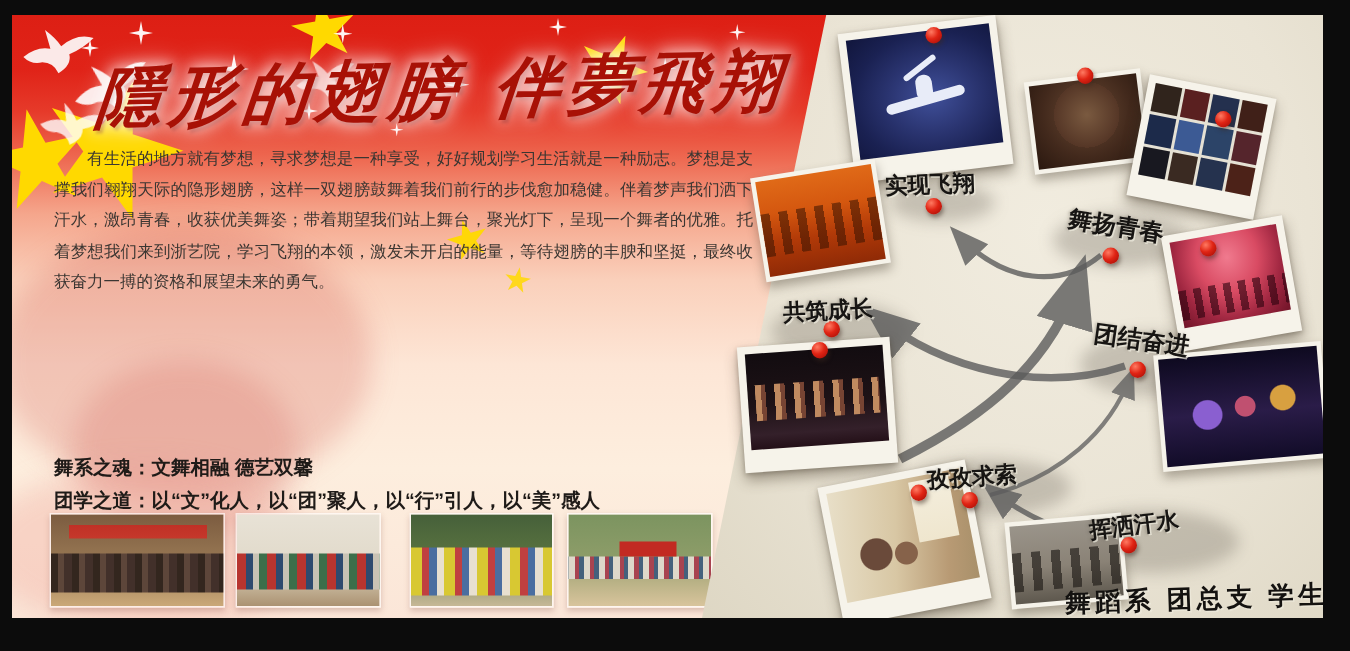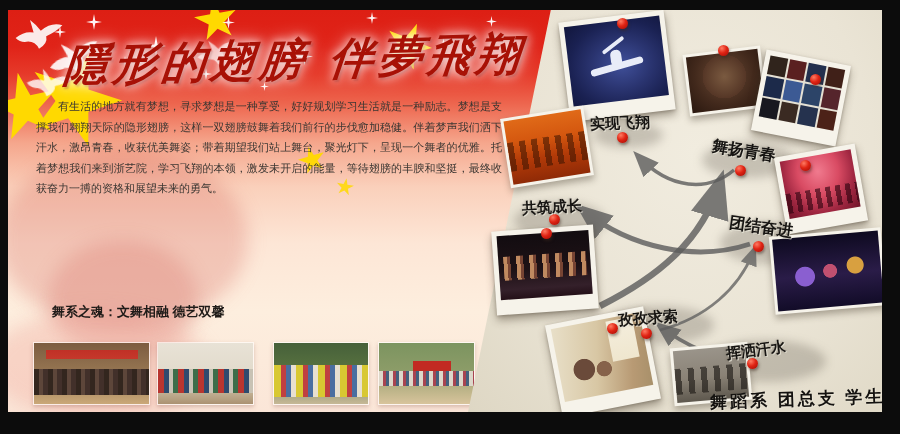--- a/index.html
+++ b/index.html
@@ -18,21 +18,21 @@
   .dove{position:absolute;opacity:.9;filter:blur(.3px);}
   .wm{position:absolute;border-radius:50%;filter:blur(9px);}
   .title{position:absolute;left:56px;top:20px;width:500px;margin:0;
     font-family:"DejaVu Serif","Liberation Serif",serif;font-style:italic;font-weight:bold;
     font-size:44px;letter-spacing:5px;color:#a81106;white-space:nowrap;
     transform:rotate(-1.5deg) skewX(-7deg);
     text-shadow:0 0 10px rgba(255,255,255,.95),0 0 18px rgba(255,255,255,.7),2px 2px 2px rgba(110,0,0,.35);}
   .text-block{position:absolute;left:28px;top:86px;width:466px;max-height:200px;overflow:hidden;
     color:#3b3632;font-size:11px;line-height:20.5px;text-align:justify;}
   .text-block p{margin:0 0 7px 0;text-indent:2em;}
-  .motto{position:absolute;left:44px;color:#1f1b18;font-weight:bold;font-size:13px;white-space:nowrap;}
+  .motto{position:absolute;left:28px;color:#1f1b18;font-weight:bold;font-size:13px;white-space:nowrap;}
   .photo-strip-item{position:absolute;top:332px;height:61px;border:1px solid rgba(255,255,255,.6);
     box-shadow:0 2px 4px rgba(120,60,50,.25);}
   .ph1{left:25px;width:115px;
     background-image:linear-gradient(#c03026,#c5382b),
       repeating-linear-gradient(90deg,#33261e 0 5px,#5d463a 5px 9px,#42302a 9px 14px),
       linear-gradient(180deg,#7c5c40 0%,#9a7a55 55%,#caa878 100%);
     background-size:80% 9px,100% 26px,100% 100%;background-position:50% 7px,0 26px,0 0;background-repeat:no-repeat;}
   .ph2{left:149px;width:95px;
     background-image:repeating-linear-gradient(90deg,#b8352f 0 6px,#2e4a6e 6px 11px,#c8c2b4 11px 15px,#3c6e4a 15px 20px),
       linear-gradient(180deg,#e8e2d6 0%,#e2dbcc 45%,#cfc2a8 70%,#ab9272 100%);
@@ -146,20 +146,21 @@
       <div class="wm" style="left:-20px;top:300px;width:220px;height:110px;background:rgba(238,150,140,.28);"></div>
 
       <h1 class="title">隱形的翅膀 伴夢飛翔</h1>
 
       <div class="text-block">
         <p>有生活的地方就有梦想，寻求梦想是一种享受，好好规划学习生活就是一种励志。梦想是支撑我们翱翔天际的隐形翅膀，这样一双翅膀鼓舞着我们前行的步伐愈加稳健。伴着梦声我们洒下汗水，激昂青春，收获优美舞姿；带着期望我们站上舞台，聚光灯下，呈现一个舞者的优雅。托着梦想我们来到浙艺院，学习飞翔的本领，激发未开启的能量，等待翅膀的丰腴和坚挺，最终收获奋力一搏的资格和展望未来的勇气。</p>
 
       </div>
 
       <div class="motto" style="top:293px;">舞系之魂：文舞相融 德艺双馨</div>
+      <div class="motto" style="top:315px;">团学之道：以“文”化人，以“团”聚人，以“行”引人，以“美”感人</div>
 
       <div class="photo-strip-item ph1"></div>
       <div class="photo-strip-item ph2"></div>
       <div class="photo-strip-item ph3"></div>
       <div class="photo-strip-item ph4"></div>
     </div>
 
     <div class="right-panel"></div>
 
     <div class="smudge" style="left:585px;top:112px;width:70px;height:26px;"></div>

